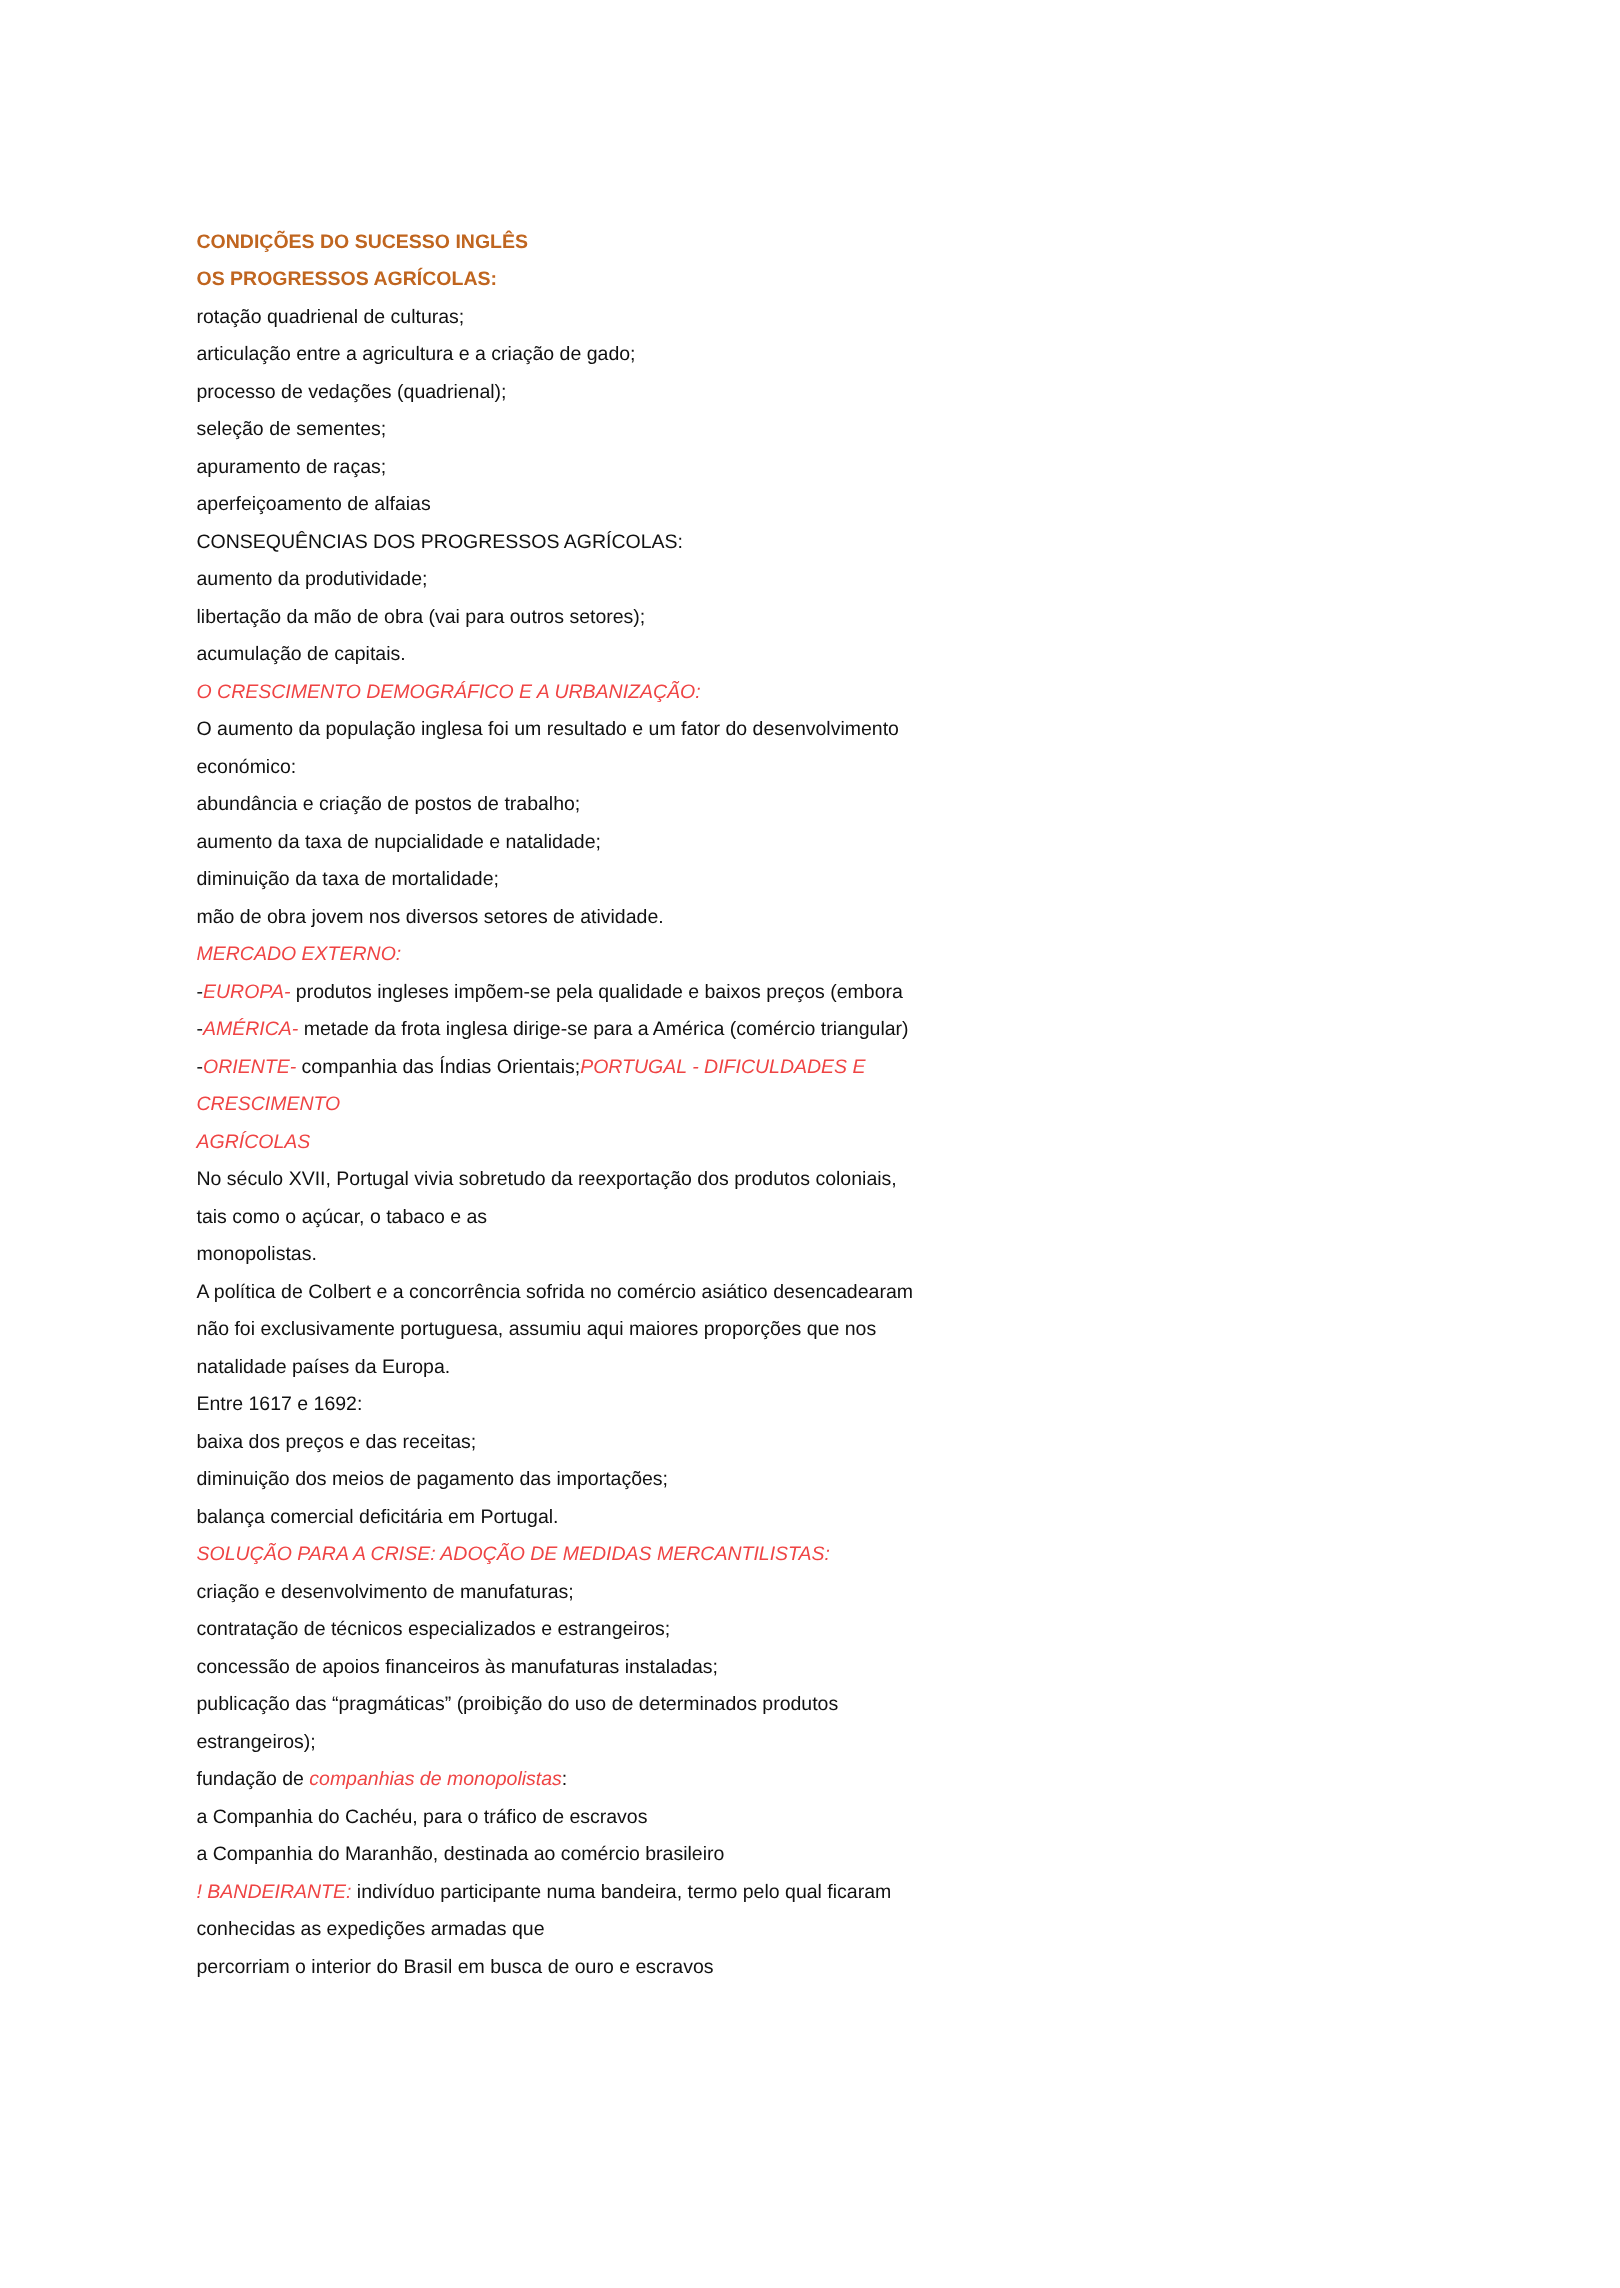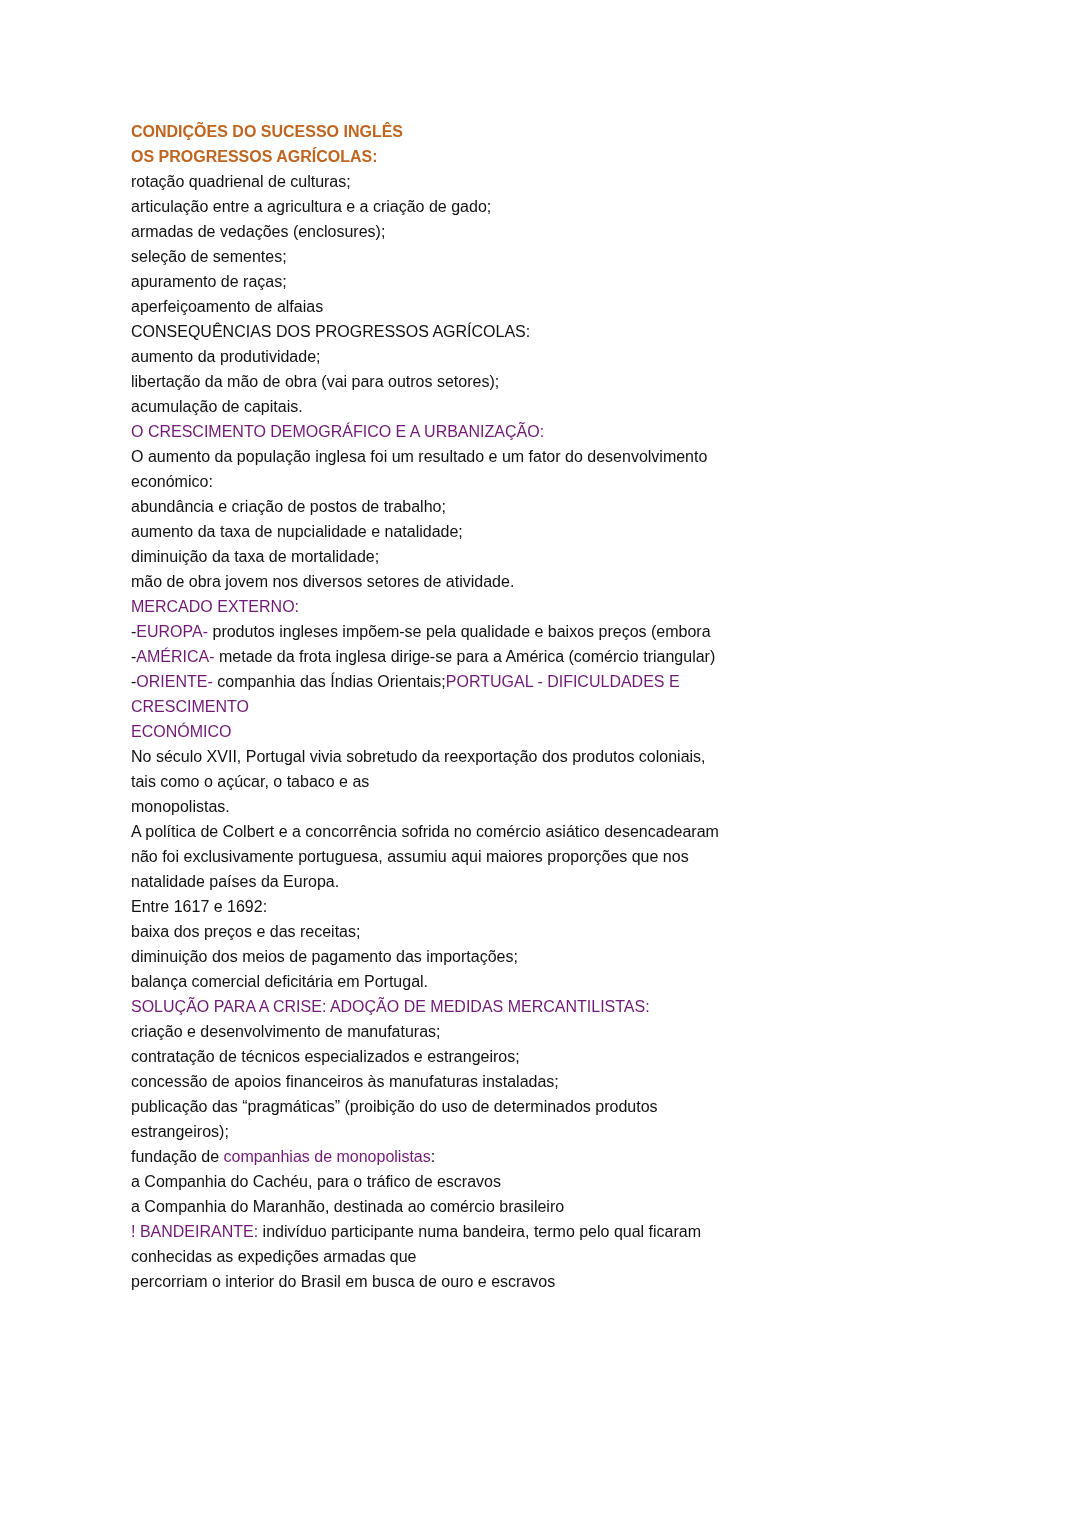--- a/index.html
+++ b/index.html
@@ -1,39 +1,39 @@
 <!DOCTYPE html>
 <html><head>
 <meta charset="utf-8">
 <style>
   html, body { margin: 0; padding: 0; background: #ffffff; }
   body { width: 1080px; height: 1525px; position: relative; overflow: hidden; }
   .page {
     position: absolute;
     left: 131px;
-    top: 119px;
+    top: 148px;
     width: 820px;
     font-family: "Liberation Sans", sans-serif;
-    font-size: 16px;
+    font-size: 13px;
     line-height: 25px;
     color: #111111;
   }
   .line { white-space: pre-wrap; margin: 0; }
-  .hl { color: #701a75; }
+  .hl { color: #ef4444; font-style: italic; }
   .hb { color: #c0651f; font-weight: bold; }
 </style>
 </head>
 <body>
 
 <div class="page">
   <p class="line hb">CONDIÇÕES DO SUCESSO INGLÊS</p>
   <p class="line hb">OS PROGRESSOS AGRÍCOLAS:</p>
   <p class="line">rotação quadrienal de culturas;</p>
   <p class="line">articulação entre a agricultura e a criação de gado;</p>
-  <p class="line">armadas de vedações (enclosures);</p>
+  <p class="line">processo de vedações (quadrienal);</p>
   <p class="line">seleção de sementes;</p>
   <p class="line">apuramento de raças;</p>
   <p class="line">aperfeiçoamento de alfaias</p>
 
   <p class="line">CONSEQUÊNCIAS DOS PROGRESSOS AGRÍCOLAS:</p>
   <p class="line">aumento da produtividade;</p>
   <p class="line">libertação da mão de obra (vai para outros setores);</p>
   <p class="line">acumulação de capitais.</p>
 
   <p class="line hl">O CRESCIMENTO DEMOGRÁFICO E A URBANIZAÇÃO:</p>
@@ -42,21 +42,21 @@
   <p class="line">abundância e criação de postos de trabalho;</p>
   <p class="line">aumento da taxa de nupcialidade e natalidade;</p>
   <p class="line">diminuição da taxa de mortalidade;</p>
   <p class="line">mão de obra jovem nos diversos setores de atividade.</p>
 
   <p class="line hl">MERCADO EXTERNO:</p>
   <p class="line"><span>-</span><span class="hl">EUROPA-</span><span> produtos ingleses impõem-se pela qualidade e baixos preços (embora</span></p>
   <p class="line"><span>-</span><span class="hl">AMÉRICA-</span><span> metade da frota inglesa dirige-se para a América (comércio triangular)</span></p>
   <p class="line"><span>-</span><span class="hl">ORIENTE-</span><span> companhia das Índias Orientais;</span><span class="hl">PORTUGAL - DIFICULDADES E</span></p>
   <p class="line hl">CRESCIMENTO</p>
-  <p class="line hl">ECONÓMICO</p>
+  <p class="line hl">AGRÍCOLAS</p>
 
   <p class="line">No século XVII, Portugal vivia sobretudo da reexportação dos produtos coloniais,</p>
   <p class="line">tais como o açúcar, o tabaco e as</p>
   <p class="line">monopolistas.</p>
   <p class="line">A política de Colbert e a concorrência sofrida no comércio asiático desencadearam</p>
   <p class="line">não foi exclusivamente portuguesa, assumiu aqui maiores proporções que nos</p>
   <p class="line">natalidade países da Europa.</p>
   <p class="line">Entre 1617 e 1692:</p>
   <p class="line">baixa dos preços e das receitas;</p>
   <p class="line">diminuição dos meios de pagamento das importações;</p>

